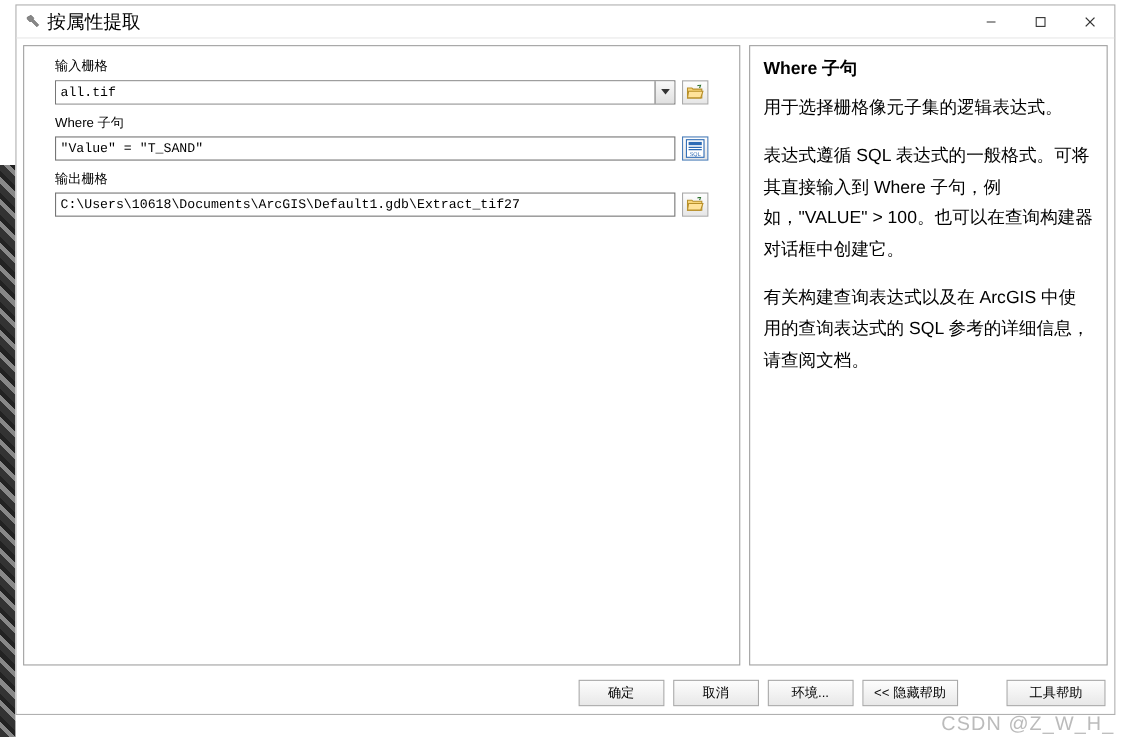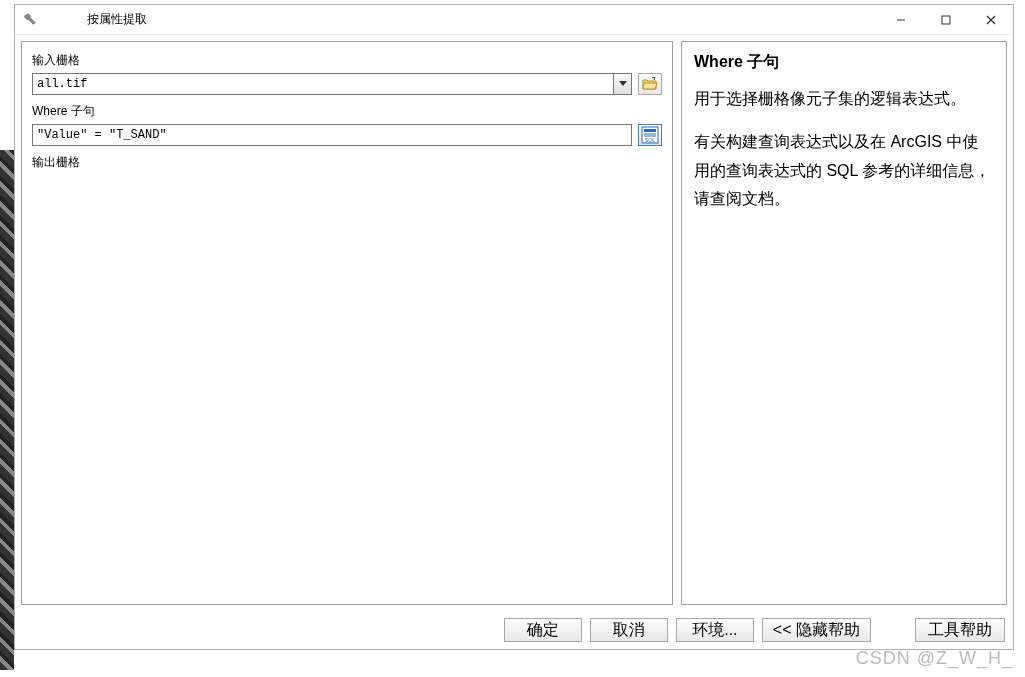--- a/index.html
+++ b/index.html
@@ -38,21 +38,21 @@
     .titlebar {
       height: 30px;
       display: flex;
       align-items: center;
       padding-left: 8px;
       border-bottom: 1px solid #e8e8e8;
     }
     .titlebar .hammer-icon {
       width: 14px; height: 14px; margin-right: 6px;
     }
-    .title-text { font-size: 12px; margin-left: 44px; }
+    .title-text { font-size: 17px; }
     .win-controls {
       margin-left: auto;
       display: flex;
       height: 100%;
     }
     .win-btn {
       width: 45px;
       height: 100%;
       display: flex;
       align-items: center;
@@ -63,21 +63,21 @@
     }
     .body-area {
       flex: 1;
       display: flex;
       min-height: 0;
     }
     .left-panel {
       flex: 1;
       border: 1px solid #a0a0a0;
       margin: 6px 4px 6px 6px;
-      padding: 10px 10px;
+      padding: 10px 28px;
       overflow: auto;
     }
     .right-panel {
       width: 326px;
       border: 1px solid #a0a0a0;
       margin: 6px 6px 6px 4px;
       padding: 10px 12px;
       overflow: auto;
     }
     .field-label {
@@ -153,21 +153,21 @@
       justify-content: flex-end;
       padding: 0 8px;
       gap: 8px;
     }
     .btn {
       height: 24px;
       min-width: 78px;
       padding: 0 10px;
       border: 1px solid #a9a9a9;
       background: linear-gradient(#fdfdfd, #e8e8e8);
-      font-size: 16px;
+      font-size: 12px;
       cursor: pointer;
       display: flex;
       align-items: center;
       justify-content: center;
     }
     .spacer { flex: 1; }
     .right-bottom-btn { margin-left: 36px; min-width: 90px; }
     .bg-noise {
       position: absolute; left: 0; top: 150px; width: 14px; height: 520px;
       background: repeating-linear-gradient(45deg,#333 0 6px,#888 6px 10px,#222 10px 14px);
@@ -240,26 +240,37 @@
             <rect x="1" y="1" width="16" height="16" fill="#fff" stroke="#2d6bb5" stroke-width="1"></rect>
             <rect x="3" y="3" width="12" height="3" fill="#2d6bb5"></rect>
             <line x1="3" y1="8" x2="15" y2="8" stroke="#2d6bb5"></line>
             <line x1="3" y1="10" x2="15" y2="10" stroke="#2d6bb5"></line>
             <text x="4" y="16" font-size="5" fill="#2d6bb5" font-family="Arial">SQL</text>
           </svg>
         </div>
       </div>
 
       <div class="field-label">输出栅格</div>
+      <div class="field-row">
+        <input class="text-input" type="text" value="C:\Users\10618\Documents\ArcGIS\Default1.gdb\Extract_tif27" style="">
+        <div class="icon-btn">
+          <svg class="folder-svg" viewBox="0 0 16 14">
+            <path d="M1 3 L5 3 L6 4 L14 4 L14 12 L1 12 Z" fill="#f7d57a" stroke="#b8902a"></path>
+            <path d="M2 6 L15 6 L13 12 L1 12 Z" fill="#ffe39b" stroke="#b8902a"></path>
+            <path d="M10 1 L13 0 L12 3" fill="none" stroke="#2a6e2a" stroke-width="1"></path>
+          </svg>
+        </div>
+      </div>
 
     </div>
 
     <div class="right-panel">
       <div class="help-title">Where 子句</div>
       <div class="help-para">用于选择栅格像元子集的逻辑表达式。</div>
+      <div class="help-para">表达式遵循 SQL 表达式的一般格式。可将其直接输入到 Where 子句，例如，"VALUE" &gt; 100。也可以在查询构建器 对话框中创建它。</div>
       <div class="help-para">有关构建查询表达式以及在 ArcGIS 中使用的查询表达式的 SQL 参考的详细信息，请查阅文档。</div>
     </div>
   </div>
 
   <div class="bottom-bar">
     <div class="spacer"></div>
     <button class="btn">确定</button>
     <button class="btn">取消</button>
     <button class="btn">环境...</button>
     <button class="btn">&lt;&lt; 隐藏帮助</button>

